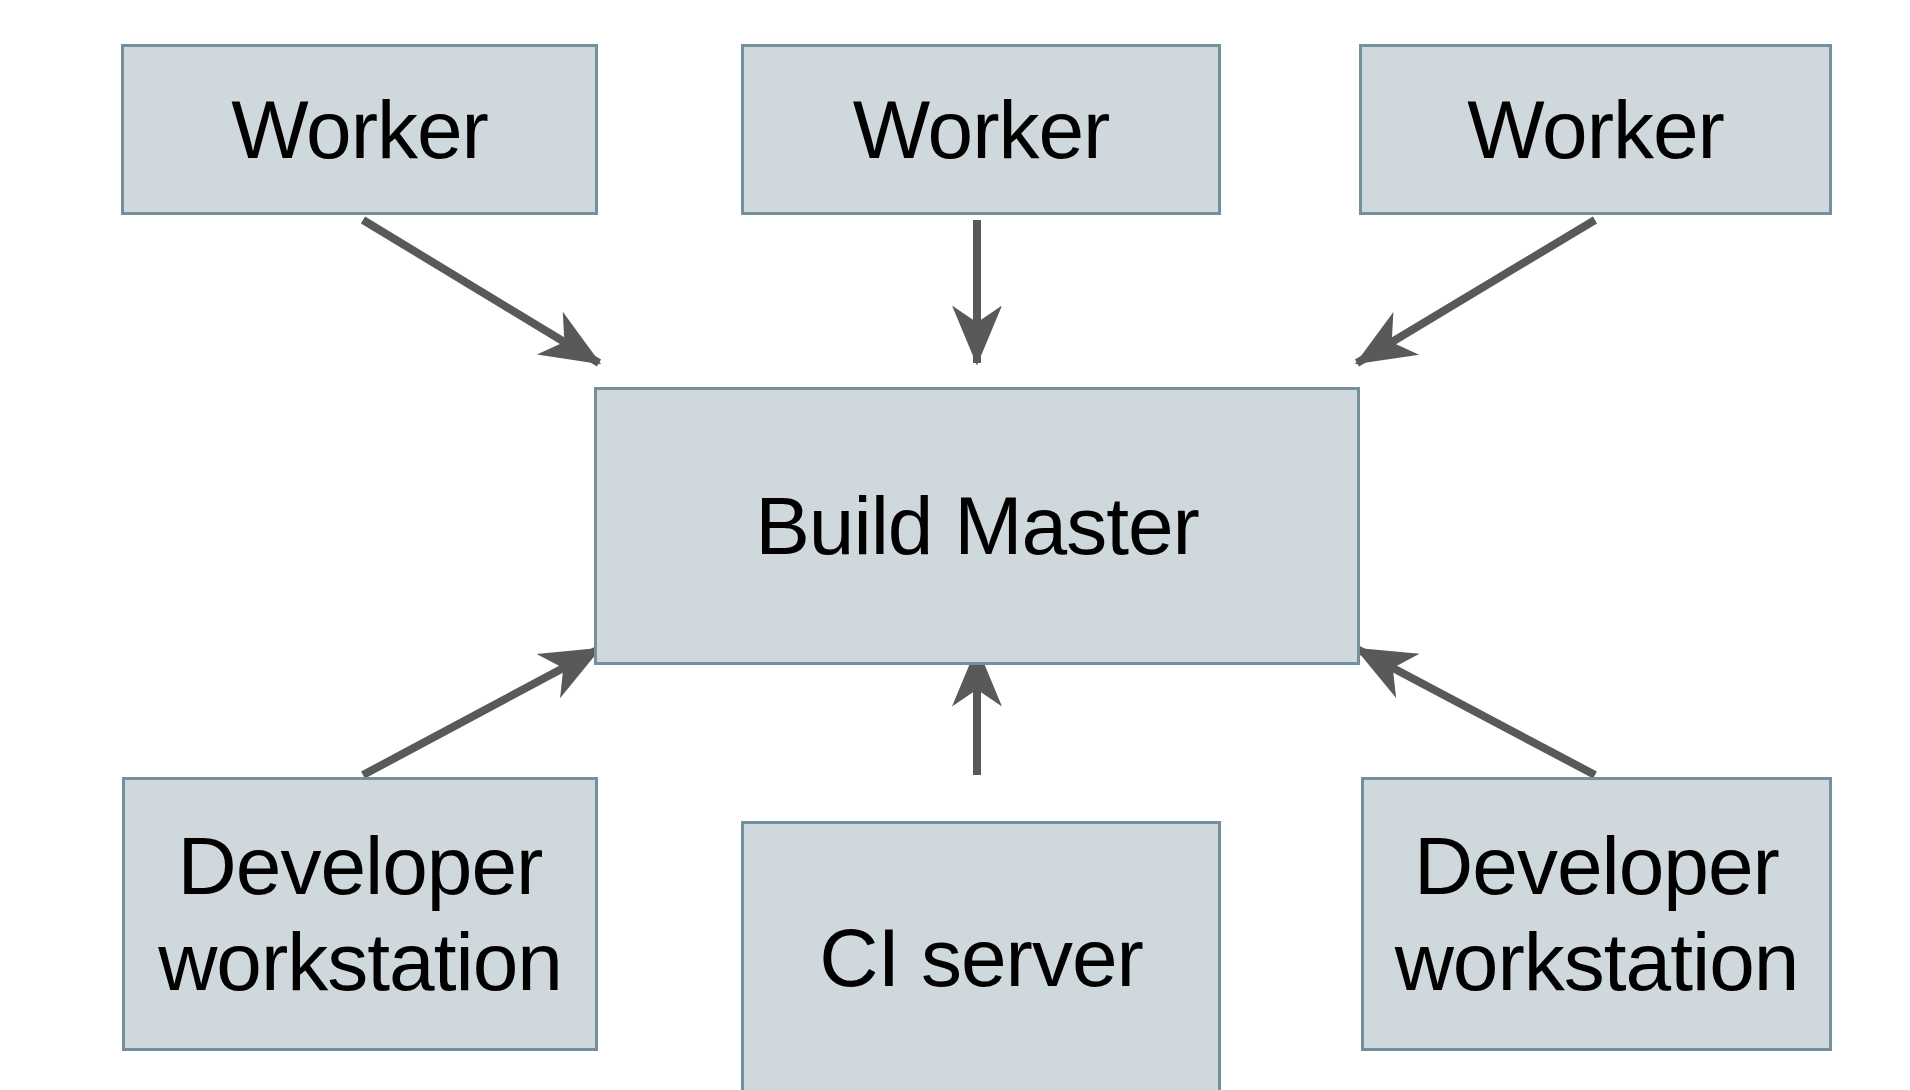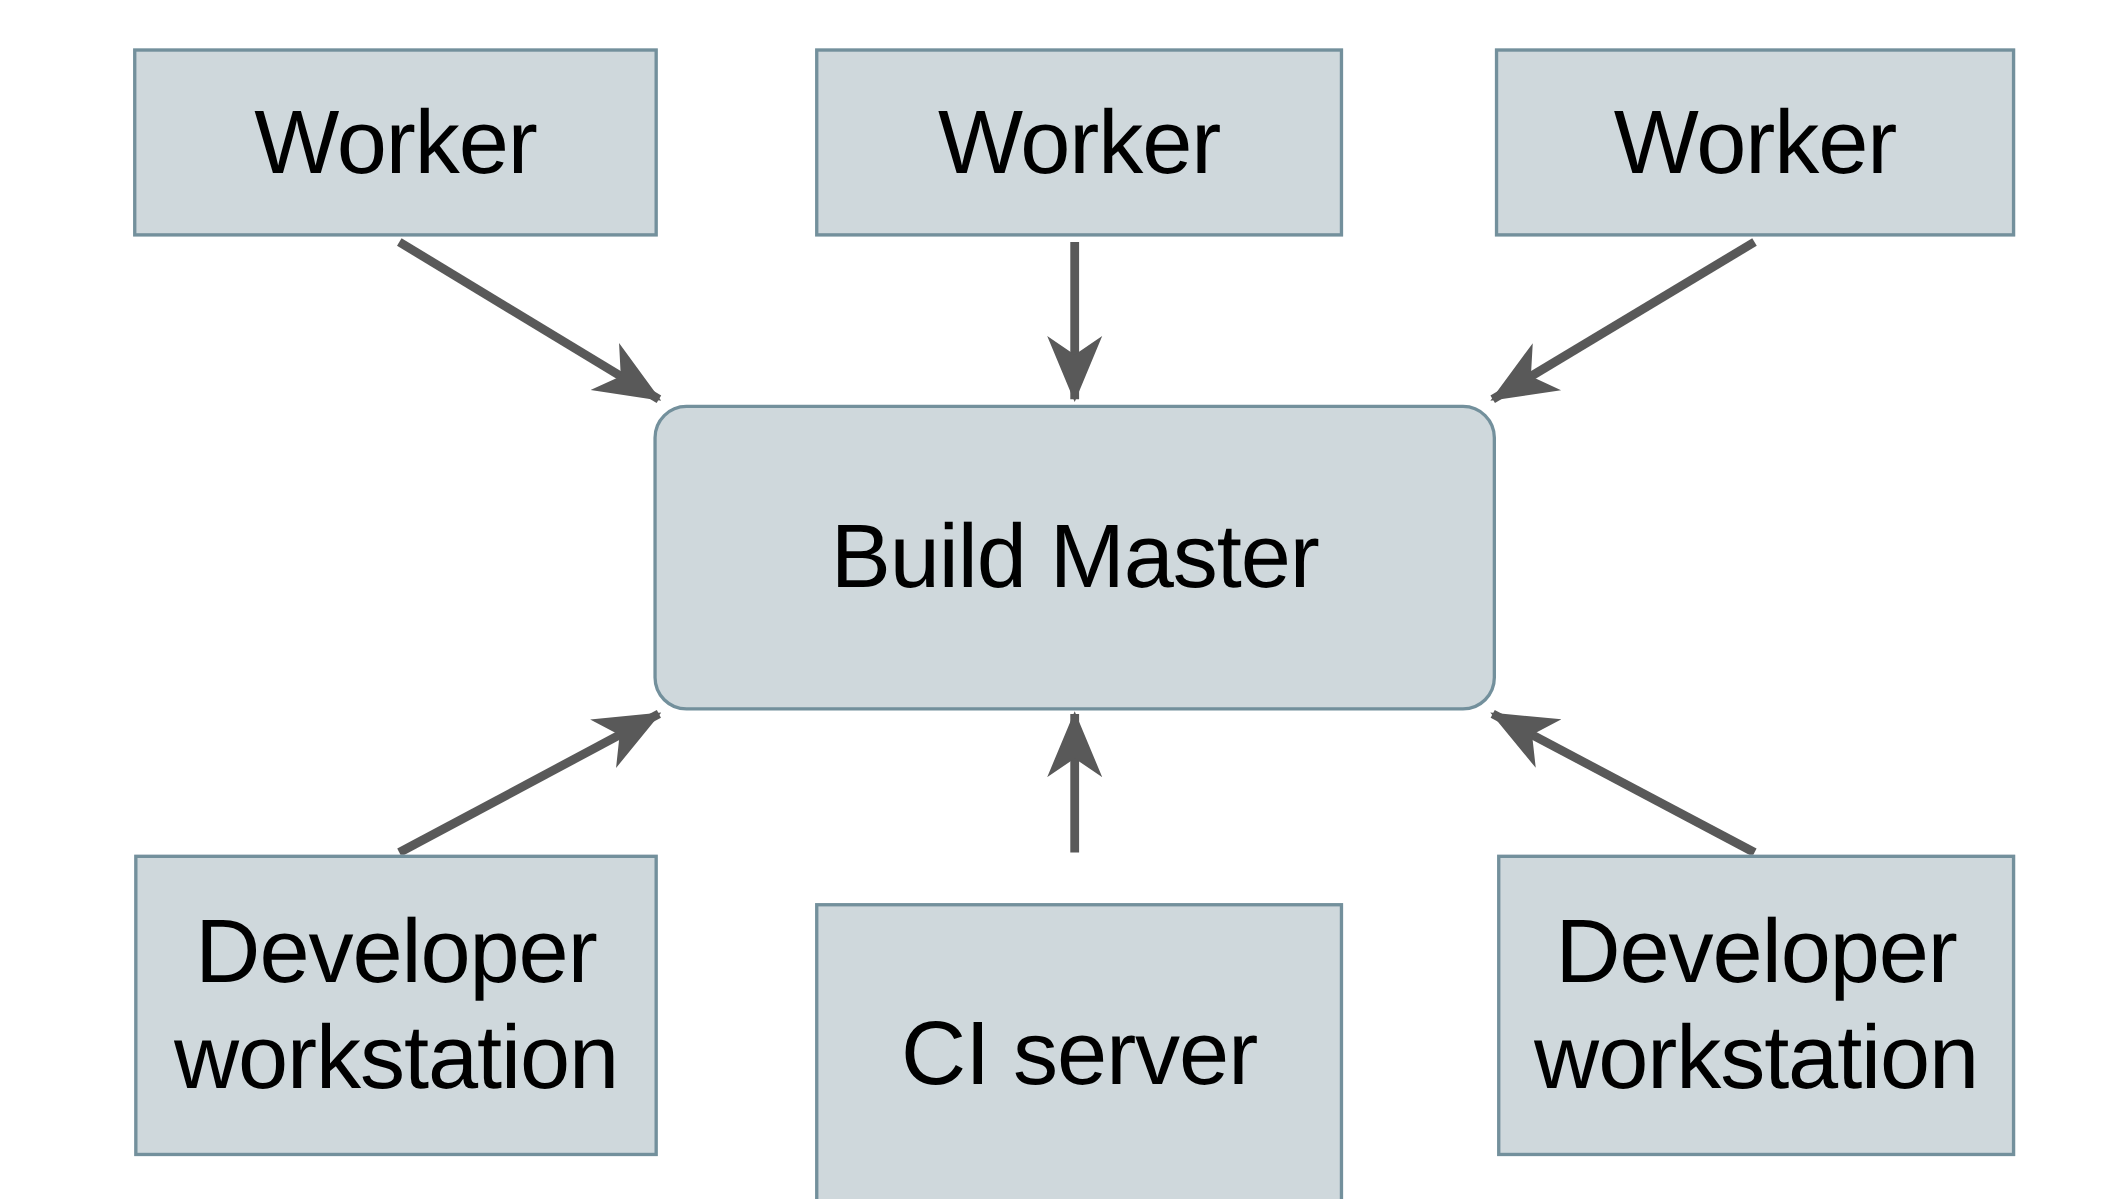--- a/index.html
+++ b/index.html
@@ -27,21 +27,21 @@
     font-size: 82px;
     line-height: 1.17;
     color: var(--text, #000000);
     letter-spacing: -1px;
   }
   
   .node.worker-1 { left: 121px;  top: 44px;  width: 477px; height: 171px; }
   .node.worker-2 { left: 741px;  top: 44px;  width: 480px; height: 171px; }
   .node.worker-3 { left: 1359px; top: 44px;  width: 473px; height: 171px; }
   
-  .node.build-master { left: 594px; top: 368px; width: 766px; height: 278px; border-radius: 30px; }
+  .node.build-master { left: 594px; top: 387px; width: 766px; height: 278px; }
   
   .node.dev-1 { left: 122px;  top: 777px; width: 476px; height: 274px; padding: 0 18px; }
   .node.ci    { left: 741px;  top: 821px; width: 480px; height: 274px; }
   .node.dev-2 { left: 1361px; top: 777px; width: 471px; height: 274px; padding: 0 14px; }
 
   svg.edges {
     position: absolute;
     left: 0; top: 0;
     width: 1910px;
     height: 1090px;

